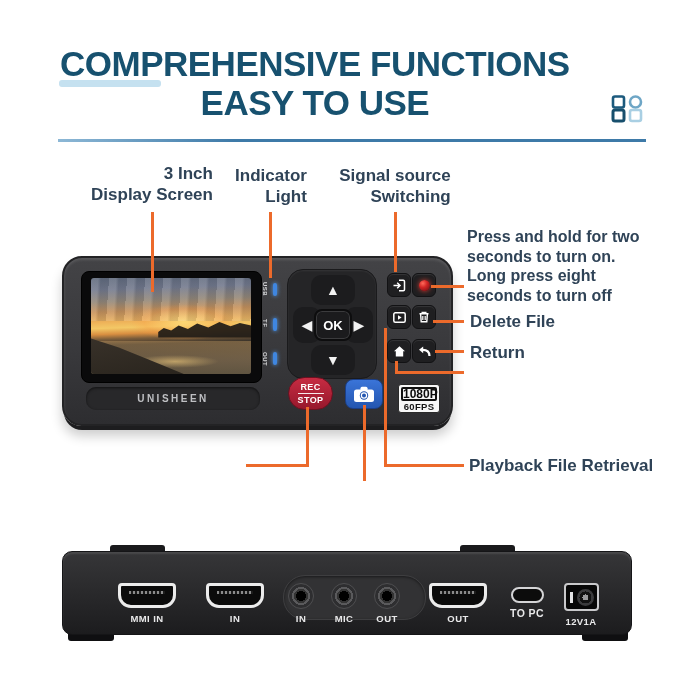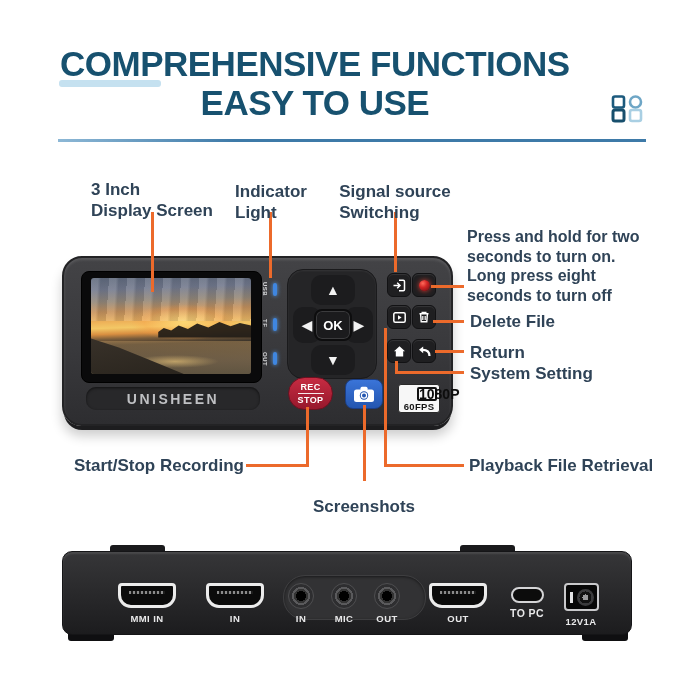--- a/index.html
+++ b/index.html
@@ -8,21 +8,21 @@
   
   .title{position:absolute;left:60px;top:44px;font-size:35px;line-height:39px;font-weight:700;
          color:#17516F;letter-spacing:-0.5px;z-index:2;text-align:center;}
   .title-swash{position:absolute;left:59px;top:80px;width:102px;height:7px;background:#c5e1f0;
          border-radius:3px;z-index:1;}
   .grid-icon{position:absolute;left:610px;top:93px;z-index:2;}
   .divider{position:absolute;left:58px;top:139px;width:588px;height:3px;
          background:linear-gradient(90deg,#8db8d6,#3e7aa8 30%,#3e7aa8);z-index:2;}
   
   .lbl{position:absolute;color:#2F4357;font-weight:600;white-space:pre-line;z-index:6;}
-  .lbl.c{transform:translateX(-50%);text-align:left;margin-top:16px;}
+  .lbl.c{transform:translateX(-50%);text-align:right;}
   .lbl-top{font-size:17px;line-height:21px;}
   .lbl-std{font-size:17px;line-height:20px;}
   .note{font-size:16px;line-height:19.5px;}
   
   .cl{position:absolute;background:#EC6A2B;z-index:5;}
   
   .front{position:absolute;left:62px;top:256px;width:391px;height:170px;border-radius:20px;
          background:linear-gradient(180deg,#434346,#39393c 55%,#2d2d30);
          border:2px solid #232325;box-sizing:border-box;
          box-shadow:inset 0 2px 3px rgba(255,255,255,.13), 0 6px 0 -2px #1d1d1f, 0 10px 12px rgba(0,0,0,.2);
@@ -39,21 +39,21 @@
   .water-shine{position:absolute;left:25%;bottom:6%;width:55%;height:14%;
          background:radial-gradient(ellipse,rgba(255,215,130,.55),rgba(255,215,130,0) 70%);}
   .trees{position:absolute;right:0;top:36%;width:58%;height:26%;background:#241f18;opacity:.95;
          clip-path:polygon(0 78%,6% 62%,14% 72%,22% 52%,32% 66%,42% 44%,54% 60%,66% 38%,78% 55%,88% 42%,100% 52%,100% 100%,0 100%);}
   .beach{position:absolute;left:0;bottom:0;width:58%;height:42%;
          background:linear-gradient(170deg,#39322a,#2a251e);
          clip-path:polygon(0 12%,30% 34%,60% 62%,100% 100%,0 100%);}
   .brand-bar{position:absolute;left:22px;top:129px;width:174px;height:23px;border-radius:10px;
          background:#28282a;box-shadow:inset 0 1px 3px rgba(0,0,0,.6);
          display:flex;align-items:center;justify-content:center;}
-  .brand-bar span{color:#bfc0c3;font-size:14px;font-weight:700;letter-spacing:2.5px;}
+  .brand-bar span{color:#bfc0c3;font-size:10px;font-weight:700;letter-spacing:2.5px;}
   .ind{position:absolute;color:#d5d6d8;font-size:6px;font-weight:700;writing-mode:vertical-rl;letter-spacing:.5px;}
   .led{position:absolute;width:4px;height:13px;border-radius:2px;background:#3F86E0;box-shadow:0 0 4px #58a0f0;}
   .dpad{position:absolute;left:223px;top:11px;width:90px;height:110px;border-radius:16px;background:#252527;
         border:1px solid #1a1a1c;box-sizing:border-box;box-shadow:inset 0 1px 2px rgba(255,255,255,.08);}
   .seg{position:absolute;background:#1c1c1e;border-radius:10px;display:flex;align-items:center;justify-content:center;
        color:#f2f2f2;font-size:14px;}
   .seg-up{left:23px;top:5px;width:44px;height:30px;}
   .seg-down{left:23px;top:75px;width:44px;height:30px;}
   .seg-left{left:5px;top:37px;width:28px;height:36px;}
   .seg-right{left:57px;top:37px;width:28px;height:36px;}
@@ -69,22 +69,22 @@
   .rec-btn{position:absolute;left:224px;top:119px;width:45px;height:33px;border-radius:17px;
         background:linear-gradient(180deg,#c62b42,#97182c);border:1px solid #6e1020;box-sizing:border-box;
         display:flex;flex-direction:column;align-items:center;justify-content:center;}
   .rec-btn .t{color:#fff;font-size:9px;font-weight:700;line-height:10px;letter-spacing:.4px;}
   .rec-btn .b{border-top:1.5px solid rgba(255,255,255,.9);padding-top:1px;margin-top:1px;width:26px;text-align:center;}
   .cam-btn{position:absolute;left:281px;top:121px;width:38px;height:30px;border-radius:8px;
         background:linear-gradient(180deg,#3a74d8,#2456b0);border:1px solid #1c3f86;box-sizing:border-box;
         display:flex;align-items:center;justify-content:center;}
   .badge{position:absolute;left:334px;top:126px;width:42px;height:29px;background:#f7f7f7;border-radius:3px;
         border:1px solid #2a2a2a;box-sizing:border-box;padding:1.5px 2px;display:flex;flex-direction:column;gap:1px;}
-  .badge .top{border:2px solid #111;border-radius:2px;font-size:14px;font-weight:800;color:#0d0d0d;
-        text-align:center;line-height:10px;margin-left:16px;}
+  .badge .top{border:2px solid #111;border-radius:2px;font-size:12px;font-weight:800;color:#0d0d0d;
+        text-align:center;line-height:10px;}
   .badge .bot{font-size:9.5px;font-weight:800;color:#161616;text-align:center;letter-spacing:.3px;line-height:10px;}
   
   .back{position:absolute;left:62px;top:543px;width:570px;height:102px;z-index:3;}
   .back-tab{position:absolute;top:2px;width:55px;height:12px;background:#1a1a1c;border-radius:3px;}
   .back-foot{position:absolute;top:82px;width:46px;height:16px;background:#0f0f11;border-radius:3px;}
   .back-body{position:absolute;left:0;top:8px;width:570px;height:84px;border-radius:10px;
         background:linear-gradient(180deg,#363638,#242426 70%,#1c1c1e);
         border:1px solid #151517;box-sizing:border-box;
         box-shadow:inset 0 2px 2px rgba(255,255,255,.1);z-index:1;}
   .hdmi{position:absolute;width:58px;height:25px;background:#0b0b0b;border:3px solid #ececec;box-sizing:border-box;
@@ -130,24 +130,21 @@
 Light</div>
   <div class="lbl lbl-top c" style="left:395px;top:165px;">Signal source
 Switching</div>
 
   <div class="lbl note" style="left:467px;top:227px;width:200px;">Press and hold for two
 seconds to turn on.
 Long press eight
 seconds to turn off</div>
   <div class="lbl lbl-std" style="left:470px;top:312px;">Delete File</div>
   <div class="lbl lbl-std" style="left:470px;top:343px;">Return</div>
-  <div class="lbl lbl-std" style="left:470px;top:364px;">System Setting</div>
-
-  <div class="lbl lbl-std" style="left:58px;top:456px;width:186px;text-align:right;">Start/Stop Recording</div>
-  <div class="lbl lbl-std c" style="left:364px;top:481px;">Screenshots</div>
+
   <div class="lbl lbl-std" style="left:469px;top:456px;">Playback File Retrieval</div>
 
   <div class="cl" style="left:151px;top:212px;width:3px;height:80px;"></div>
   <div class="cl" style="left:269px;top:212px;width:3px;height:66px;"></div>
   <div class="cl" style="left:394px;top:212px;width:3px;height:60px;"></div>
   <div class="cl" style="left:431px;top:285px;width:33px;height:3px;"></div>
   <div class="cl" style="left:433px;top:320px;width:31px;height:3px;"></div>
   <div class="cl" style="left:435px;top:350px;width:29px;height:3px;"></div>
   <div class="cl" style="left:395px;top:361px;width:3px;height:13px;"></div>
   <div class="cl" style="left:395px;top:371px;width:69px;height:3px;"></div>

